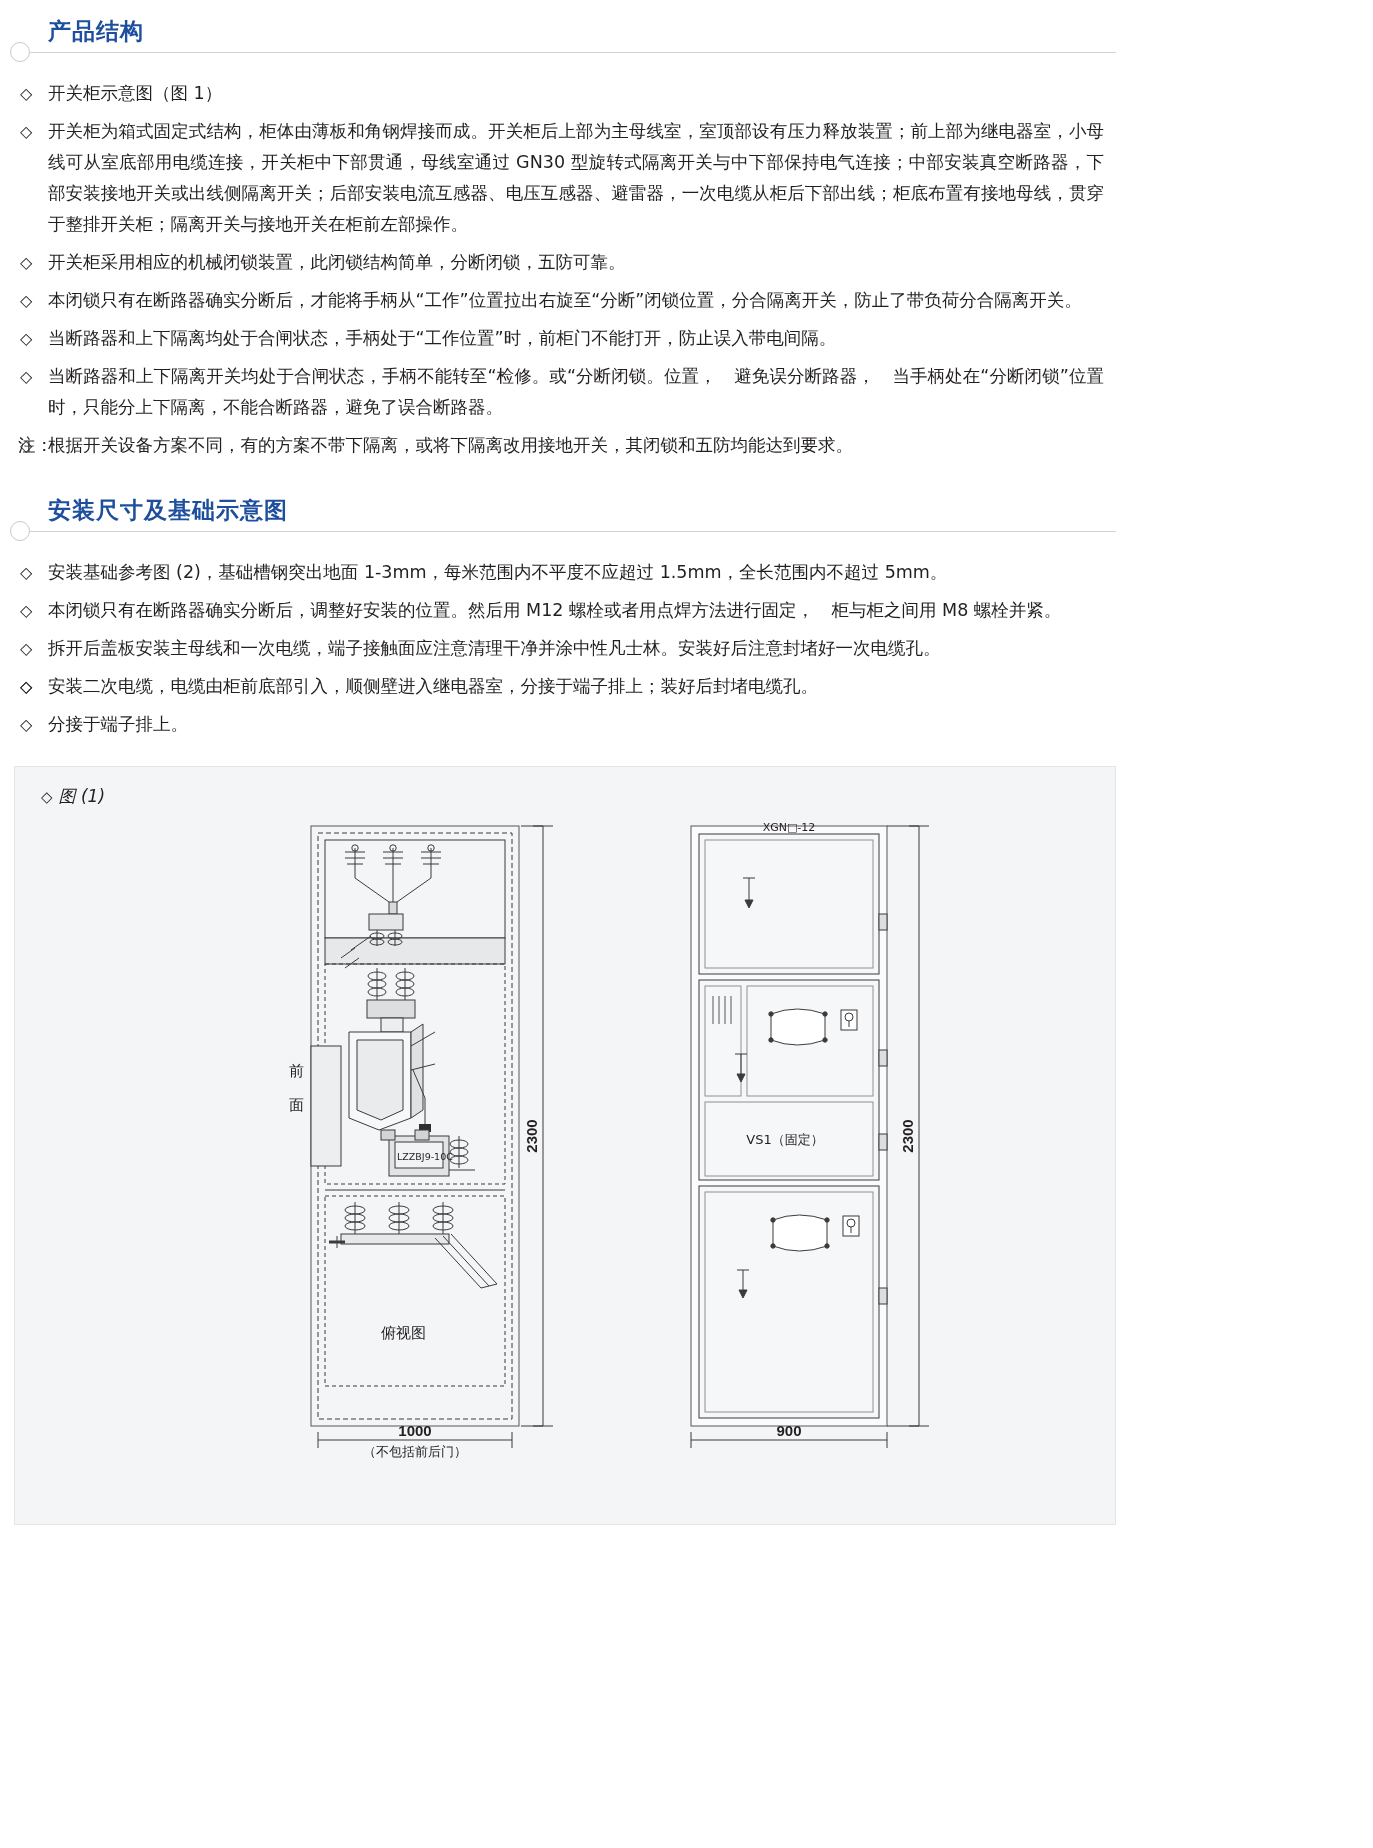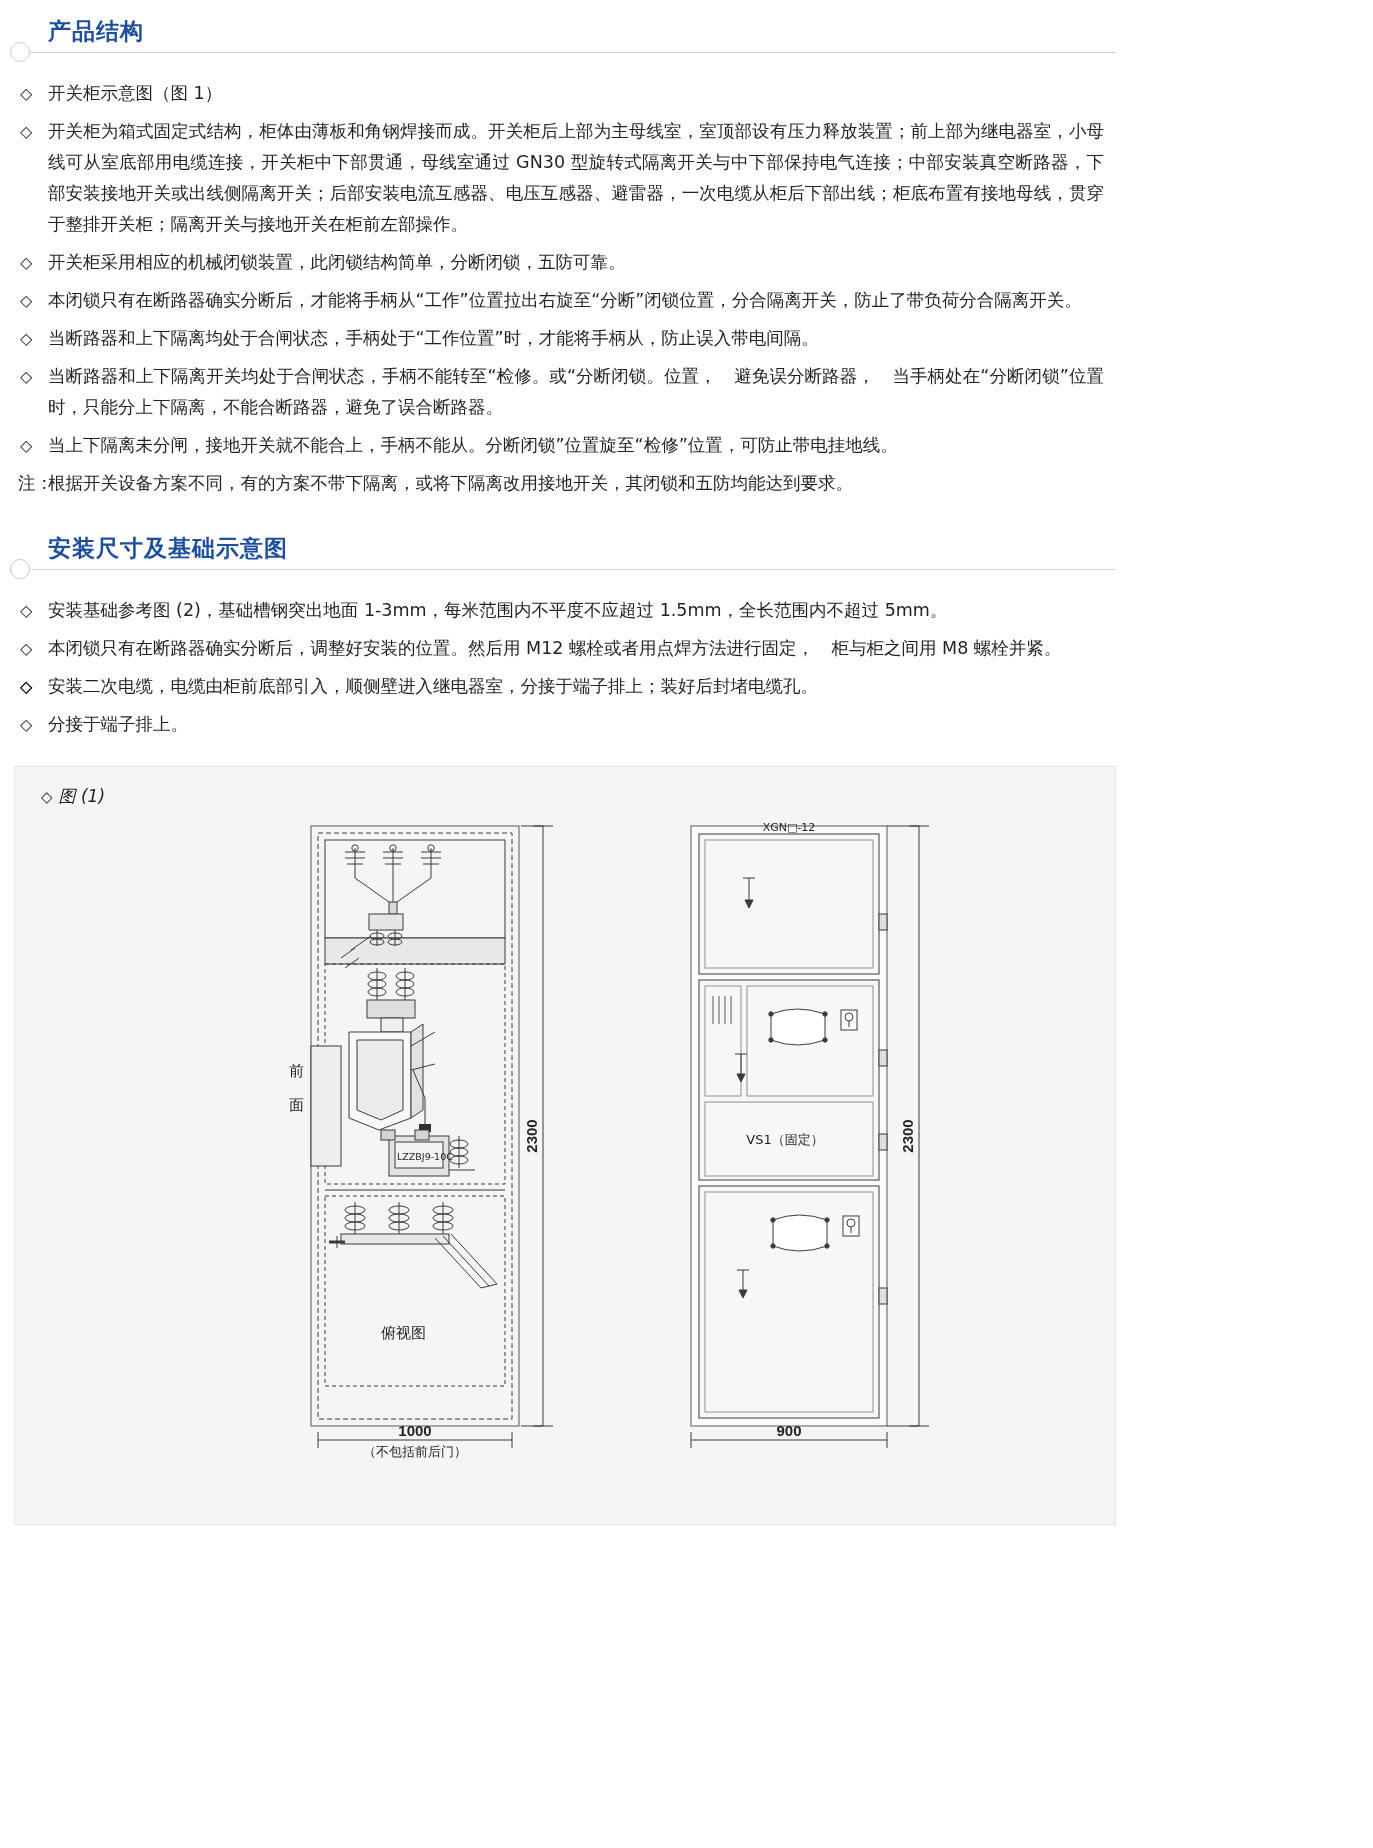--- a/index.html
+++ b/index.html
@@ -128,36 +128,36 @@
     <div class="rule"></div>
     <div class="ring"></div>
     <span class="title cjk">产品结构</span>
   </div>
 
   <ul class="blist">
     <li><span class="dia">◇</span><span class="cjk">开关柜示意图（图 1）</span></li>
     <li><span class="dia">◇</span><span class="cjk">开关柜为箱式固定式结构，柜体由薄板和角钢焊接而成。开关柜后上部为主母线室，室顶部设有压力释放装置；前上部为继电器室，小母线可从室底部用电缆连接，开关柜中下部贯通，母线室通过 GN30 型旋转式隔离开关与中下部保持电气连接；中部安装真空断路器，下部安装接地开关或出线侧隔离开关；后部安装电流互感器、电压互感器、避雷器，一次电缆从柜后下部出线；柜底布置有接地母线，贯穿于整排开关柜；隔离开关与接地开关在柜前左部操作。</span></li>
     <li><span class="dia">◇</span><span class="cjk">开关柜采用相应的机械闭锁装置，此闭锁结构简单，分断闭锁，五防可靠。</span></li>
     <li><span class="dia">◇</span><span class="cjk">本闭锁只有在断路器确实分断后，才能将手柄从“工作”位置拉出右旋至“分断”闭锁位置，分合隔离开关，防止了带负荷分合隔离开关。</span></li>
-    <li><span class="dia">◇</span><span class="cjk">当断路器和上下隔离均处于合闸状态，手柄处于“工作位置”时，才能将手柄从，防止误入带电间隔。</span></li>
+    <li><span class="dia">◇</span><span class="cjk">当断路器和上下隔离均处于合闸状态，手柄处于“工作位置”时，前柜门不能打开，防止误入带电间隔。</span></li>
     <li><span class="dia">◇</span><span class="cjk">当断路器和上下隔离开关均处于合闸状态，手柄不能转至“检修。或“分断闭锁。位置，　避免误分断路器，　当手柄处在“分断闭锁”位置时，只能分上下隔离，不能合断路器，避免了误合断路器。</span></li>
-    <li><span class="dia">◇</span><span class="cjk">当上下隔离未分闸，接地开关就不能合上，手柄不能从。分断闭锁”位置旋至“检修”位置，可防止带电挂地线。</span></li>
+    <li><span class="dia">◇</span></li>
     <li class="nobullet"><span class="lead cjk">注：</span><span class="cjk">根据开关设备方案不同，有的方案不带下隔离，或将下隔离改用接地开关，其闭锁和五防均能达到要求。</span></li>
   </ul>
 
   <div class="section-head" id="sec2">
     <div class="rule"></div>
     <div class="ring"></div>
     <span class="title cjk">安装尺寸及基础示意图</span>
   </div>
 
   <ul class="blist">
     <li><span class="dia">◇</span><span class="cjk">安装基础参考图 (2)，基础槽钢突出地面 1-3mm，每米范围内不平度不应超过 1.5mm，全长范围内不超过 5mm。</span></li>
     <li><span class="dia">◇</span><span class="cjk">本闭锁只有在断路器确实分断后，调整好安装的位置。然后用 M12 螺栓或者用点焊方法进行固定，　柜与柜之间用 M8 螺栓并紧。</span></li>
-    <li><span class="dia">◇</span></li>
+    <li><span class="dia">◇</span><span class="cjk">拆开后盖板安装主母线和一次电缆，端子接触面应注意清理干净并涂中性凡士林。安装好后注意封堵好一次电缆孔。</span></li>
     <li><span class="dia">◇</span></li>
     <li><span class="dia">◇</span><span class="cjk">安装二次电缆，电缆由柜前底部引入，顺侧壁进入继电器室，分接于端子排上；装好后封堵电缆孔。</span></li>
     <li><span class="dia">◇</span><span class="cjk">分接于端子排上。</span></li>
   </ul>
 
   <div class="figure-panel">
     <div class="figure-caption cjk">
       <span class="dia">◇</span><span>图 (1)</span>
     </div>
 

